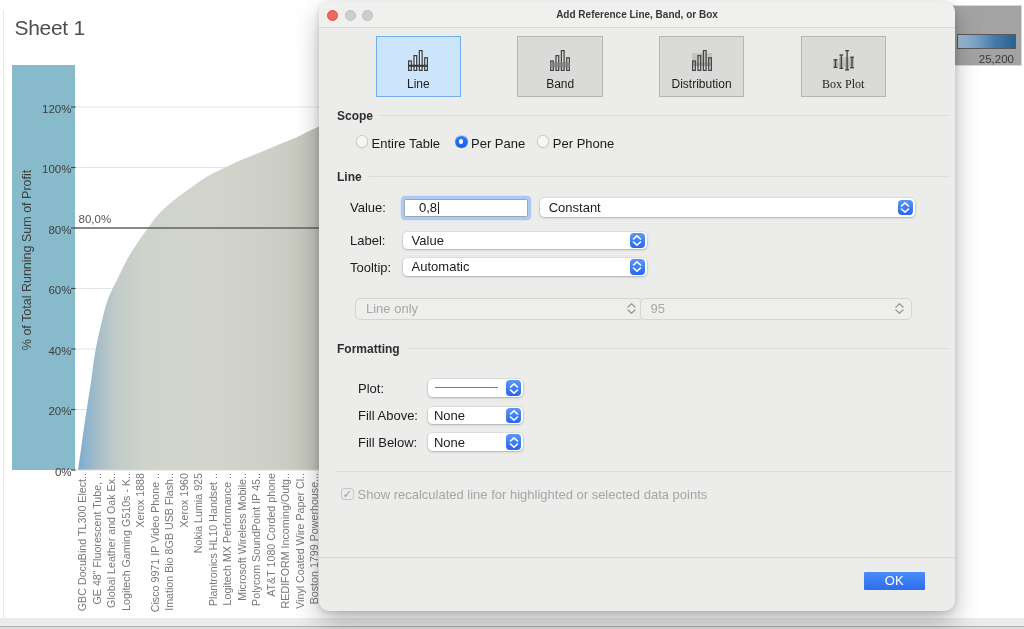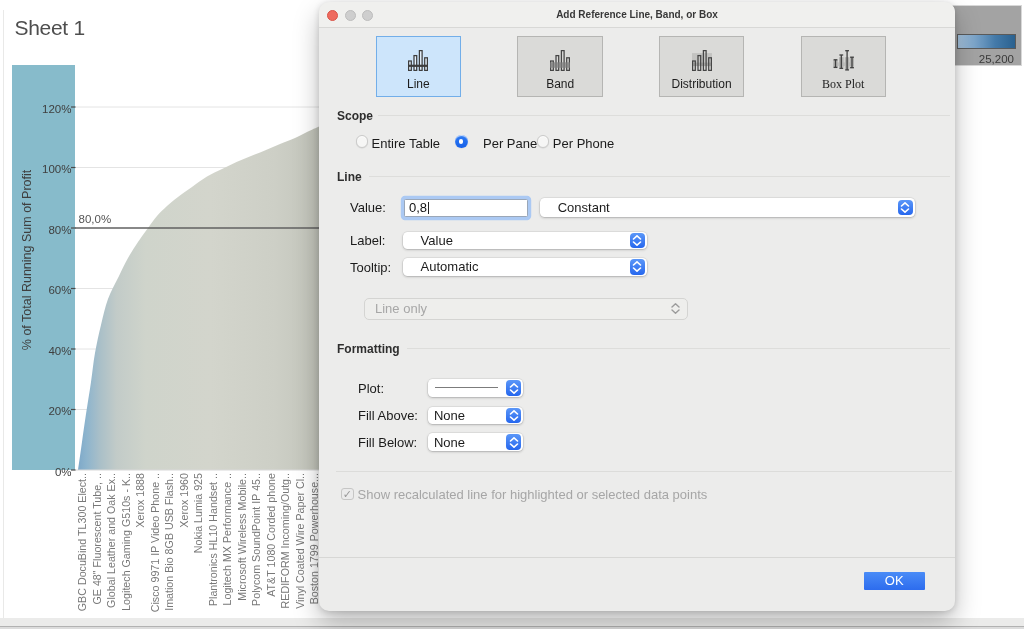--- a/index.html
+++ b/index.html
@@ -52,27 +52,27 @@
            box-shadow:inset 0 1px 1px rgba(255,255,255,0.8), 0 0.5px 1px rgba(0,0,0,0.1); }
   .radio.on { background:linear-gradient(#2d7bf4,#1861e8); border:none; }
   .radio.on::after { content:""; position:absolute; left:4.2px; top:4.2px; width:4.3px; height:4.3px;
                      border-radius:50%; background:#fff; }
   .rlabel { font-size:13px; color:#1b1b1b; }
 
   .flabel { font-size:13px; color:#1b1b1b; }
 
   #valinput { left:85px; top:196.5px; width:124px; height:18px; background:#fff;
               border:1px solid #9aa7b8; border-radius:1.5px;
-              box-shadow:0 0 0 3.2px #abc9f3; font-size:13px; color:#111; padding-left:4px; line-height:16px; }
+              box-shadow:0 0 0 3.2px #abc9f3; font-size:13px; color:#111; padding-left:14px; line-height:16px; }
   #valinput .caret { display:inline-block; width:1px; height:12px; background:#222;
                      vertical-align:-2px; margin-left:0.5px; }
 
   .select { background:#fff; border-radius:4.5px; font-size:13px; color:#1b1b1b;
             box-shadow:0 0 0 0.5px rgba(0,0,0,0.10), 0 1px 2.5px rgba(0,0,0,0.22); }
-  .select .txt { position:absolute; left:18px; top:50%; margin-top:-7.5px; line-height:15px; }
+  .select .txt { position:absolute; left:9px; top:50%; margin-top:-7.5px; line-height:15px; }
   .stepper { position:absolute; right:1.5px; top:50%; margin-top:-7.75px; width:15.5px; height:15.5px;
              border-radius:4px; background:linear-gradient(#5b97f8,#2667ee); }
   .stepper svg { position:absolute; left:2.75px; top:2.25px; }
 
   .select.sm .txt { left:6px; }
   .dselect { background:#eeeeec; border:1px solid #d4d4d2; border-radius:5px;
              font-size:13px; color:#a7a7a7; }
   .dselect .txt { position:absolute; left:10px; top:50%; margin-top:-7.5px; line-height:15px; }
   .dselect svg { position:absolute; right:7px; top:50%; margin-top:-5.5px; }
 
@@ -245,21 +245,21 @@
         </g>
       </svg>
       <div class="lbl">Box Plot</div>
     </div>
 
     <div class="abs sechead" style="left:18px; top:106.5px;">Scope</div>
     <div class="abs hairline" style="left:59px; top:112.5px; width:572px;"></div>
     <div class="abs radio" style="left:36.5px; top:133.3px;"></div>
     <div class="abs rlabel" style="left:52.6px; top:134px;">Entire Table</div>
     <div class="abs radio on" style="left:136px; top:133.3px;"></div>
-    <div class="abs rlabel" style="left:152px; top:134px;margin-left:12px;">Per Pane</div>
+    <div class="abs rlabel" style="left:152px; top:134px;">Per Pane</div>
     <div class="abs radio" style="left:217.7px; top:133.3px;"></div>
     <div class="abs rlabel" style="left:233.8px; top:134px;">Per Phone</div>
 
     <div class="abs sechead" style="left:18px; top:167.5px;">Line</div>
     <div class="abs hairline" style="left:50px; top:174px; width:581px;"></div>
     <div class="abs flabel" style="left:31px; top:197.5px;">Value:</div>
     <div id="valinput" class="abs">0,8<span class="caret"></span></div>
     <div class="abs select" style="left:220.7px; top:196.3px; width:375px; height:18.5px;">
       <span class="txt">Constant</span>
       <span class="stepper">
@@ -284,22 +284,29 @@
     <div class="abs select" style="left:83.6px; top:256px; width:244px; height:17.5px;">
       <span class="txt">Automatic</span>
       <span class="stepper">
           <svg width="10" height="11" viewBox="0 0 10 11">
         <polyline points="1.5,4 5,0.8 8.5,4" fill="none" stroke="#fff" stroke-width="1.6" stroke-linecap="round" stroke-linejoin="round"></polyline>
         <polyline points="1.5,7 5,10.2 8.5,7" fill="none" stroke="#fff" stroke-width="1.6" stroke-linecap="round" stroke-linejoin="round"></polyline>
       </svg>
         </span>
     </div>
 
-    <div class="abs dselect" style="left:45px; top:296px; width:324px; height:21.5px;">
+    <div class="abs dselect" style="left:36px; top:296px; width:289px; height:21.5px;">
       <span class="txt">Line only</span>
+      <svg width="9" height="11" viewBox="0 0 9 11">
+        <polyline points="1,4 4.5,0.8 8,4" fill="none" stroke="#9b9b9b" stroke-width="1.4" stroke-linecap="round" stroke-linejoin="round"></polyline>
+        <polyline points="1,7 4.5,10.2 8,7" fill="none" stroke="#9b9b9b" stroke-width="1.4" stroke-linecap="round" stroke-linejoin="round"></polyline>
+      </svg>
+    </div>
+    <div class="abs dselect" style="left:320.6px; top:296px; width:272.5px; height:21.5px;">
+      <span class="txt">95</span>
       <svg width="9" height="11" viewBox="0 0 9 11">
         <polyline points="1,4 4.5,0.8 8,4" fill="none" stroke="#9b9b9b" stroke-width="1.4" stroke-linecap="round" stroke-linejoin="round"></polyline>
         <polyline points="1,7 4.5,10.2 8,7" fill="none" stroke="#9b9b9b" stroke-width="1.4" stroke-linecap="round" stroke-linejoin="round"></polyline>
       </svg>
     </div>
 
     <div class="abs sechead" style="left:18px; top:339.5px;">Formatting</div>
     <div class="abs hairline" style="left:88px; top:346px; width:543px;"></div>
     <div class="abs flabel" style="left:39px; top:378.5px;">Plot:</div>
     <div class="abs select" style="left:108.9px; top:377.4px; width:95px; height:17.5px;">

